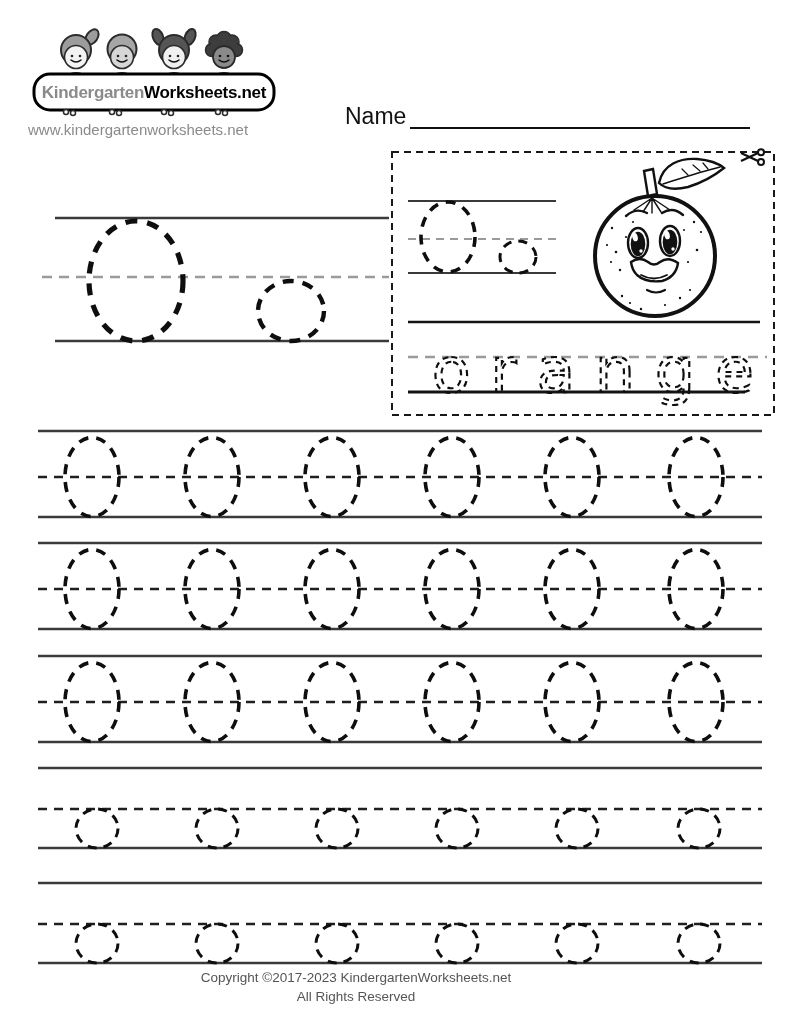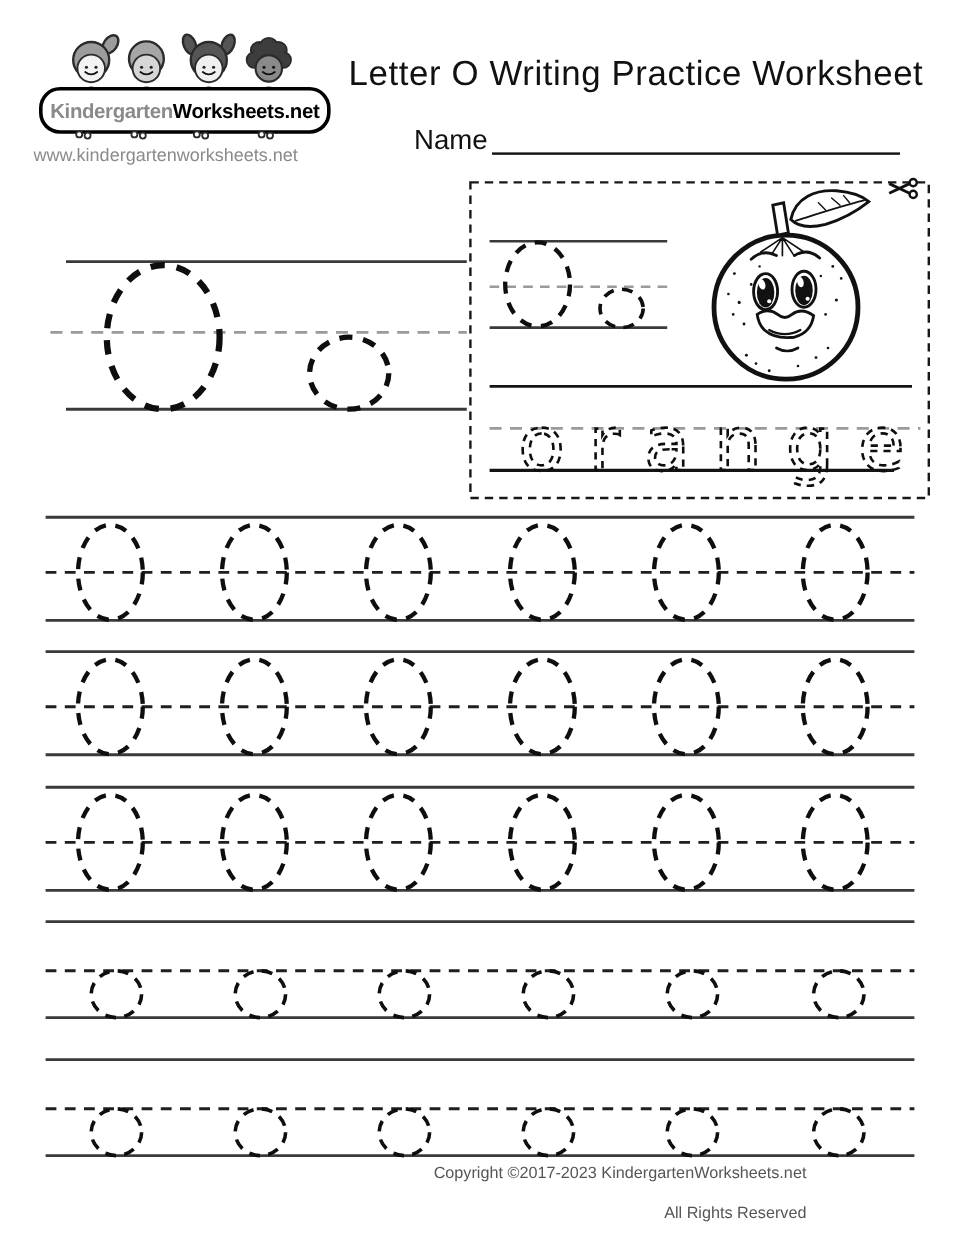--- a/index.html
+++ b/index.html
@@ -5,23 +5,23 @@
   html,body{margin:0;padding:0;background:#fff;}
   .page{position:relative;width:800px;height:1035px;background:#ffffff;overflow:hidden;
         font-family:"Liberation Sans",sans-serif;}
   .abs{position:absolute;}
   #main-art{position:absolute;left:0;top:0;width:800px;height:1035px;}
   .page-title{left:280px;top:46px;width:500px;text-align:center;font-size:29px;color:#111;
               letter-spacing:.5px;white-space:nowrap;}
   .name-label{left:345px;top:103px;font-size:23px;color:#111;}
   .name-line{left:410px;top:99px;width:340px;height:28px;border-bottom:2.5px solid #111;}
   .site-url{left:28px;top:121px;width:252px;font-size:15px;color:#8a8a8a;}
-  .footer{left:0;top:970px;width:672px;text-align:right;color:#555;}
+  .footer{left:0;top:970px;width:672px;text-align:center;color:#555;padding-left:20px;}
   .footer .line1{font-size:13.5px;}
-  .footer .line2{font-size:13.5px;margin-top:18px;}
+  .footer .line2{font-size:13.5px;margin-top:4px;}
   
   .solid-line{stroke:#3a3a3a;stroke-width:2.4;fill:none;}
   .solid-ink{stroke:#141414;stroke-width:2.6;fill:none;}
   .dash-black{stroke:#1f1f1f;stroke-width:2.4;fill:none;stroke-dasharray:9 7;}
   .dash-gray{stroke:#9a9a9a;stroke-width:2.4;fill:none;stroke-dasharray:10 7;}
   .trace{fill:none;stroke:#0e0e0e;stroke-dasharray:12 10;}
   .trace-big{stroke-width:5.2;}
   .trace-mid{stroke-width:3.6;stroke-dasharray:10 8;}
   .trace-sm{stroke-width:3;stroke-dasharray:9 7;}
   .card-border{fill:none;stroke:#181818;stroke-width:2;stroke-dasharray:7 5;}
@@ -92,21 +92,20 @@
       <circle cx="84" cy="88" r="2.5"></circle>
         <circle cx="91" cy="89" r="2.5"></circle>
       <circle cx="136" cy="88" r="2.5"></circle>
         <circle cx="143" cy="89" r="2.5"></circle>
       <circle cx="190" cy="88" r="2.5"></circle>
         <circle cx="197" cy="89" r="2.5"></circle>
     </g>
   </svg>
 
   <div class="abs site-url">www.kindergartenworksheets.net</div>
-  <div class="abs page-title">Letter O Writing Practice Worksheet</div>
   <div class="abs name-label">Name</div>
   <div class="abs name-line"></div>
 
   <svg id="main-art" viewBox="0 0 800 1035">
 
     <g>
       <line x1="55" y1="218" x2="389" y2="218" class="solid-line"></line>
       <line x1="42" y1="277" x2="389" y2="277" class="dash-gray"></line>
       <line x1="55" y1="341" x2="389" y2="341" class="solid-line"></line>
       <ellipse cx="136" cy="281" rx="47" ry="60" class="trace trace-big"></ellipse>

